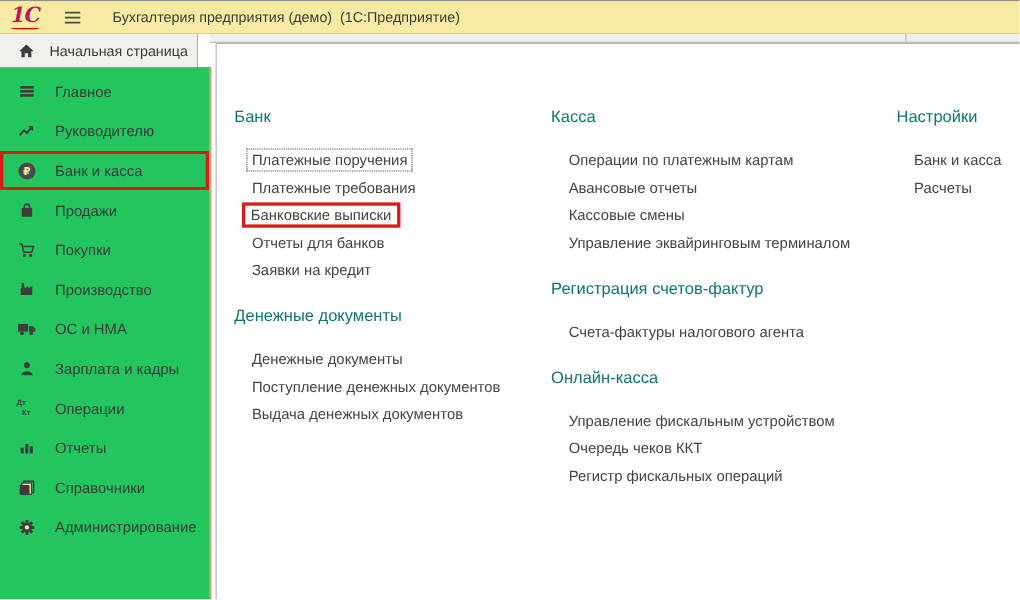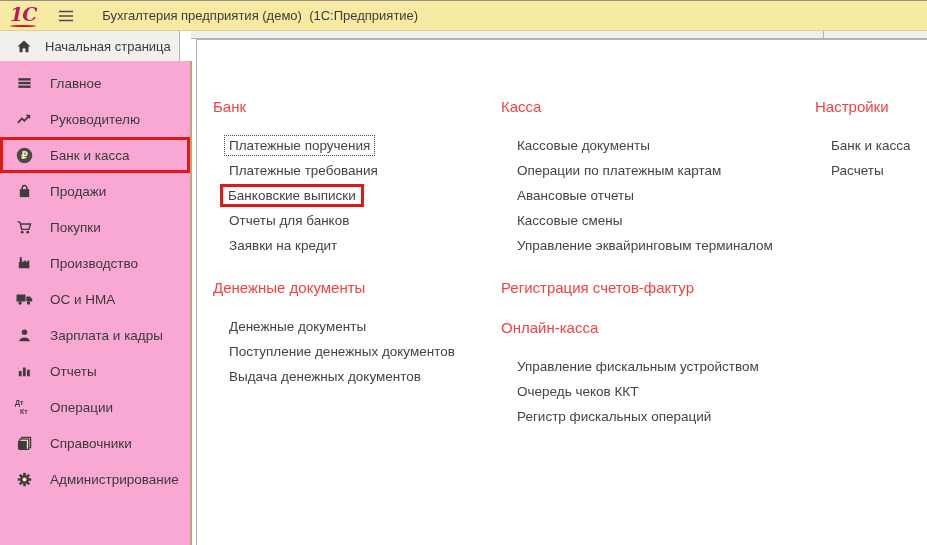--- a/index.html
+++ b/index.html
@@ -37,21 +37,21 @@
   
   .topstrip {
     position:absolute; top:31px; left:191px; width:736px; height:8px;
     background:#efeeeb; border-bottom:1px solid #b2b2b0;
   }
   .strip-divider { position:absolute; left:632px; top:0; width:1px; height:7px; background:#b2b2b0; }
 
   
   .sidebar {
     position:absolute; top:61px; left:0; width:192px; height:484px;
-    background:#f9a8d4; border-right:2px solid #b5ab74; padding-top:4px;
+    background:#22c55e; border-right:2px solid #b5ab74; padding-top:4px;
   }
   .sidebar-item {
     height:36px; display:flex; align-items:center; padding-left:13px; cursor:pointer;
   }
   .sidebar-item.active { box-shadow: inset 0 0 0 3px #dc1b17; }
   .s-icon { width:22px; height:16px; display:flex; align-items:center; justify-content:center; flex:none; }
   .s-label { margin-left:15px; font-size:13.5px; color:#3a3a3a; white-space:nowrap; }
   .dtkt { position:relative; width:18px; height:16px; font-weight:bold; color:#3d3d3d;
           font-size:7px; line-height:7px; }
   .dtkt .dt { position:absolute; top:0; left:0; }
@@ -61,21 +61,21 @@
   .panel {
     position:absolute; top:39px; left:196px; width:731px; height:506px;
     background:#ffffff; border-left:1px solid #b2b2b0; border-top:1px solid #b2b2b0;
   }
   .col { position:absolute; top:0; padding-top:57px; }
   .col1 { left:16px;  width:286px; }
   .col2 { left:304px; width:306px; }
   .col3 { left:618px; width:110px; }
   .section { margin-bottom:20px; }
   .section-title {
-    font-size:15px; line-height:20px; color:#ef4444; margin:0 0 16px 0; font-weight:normal;
+    font-size:15px; line-height:20px; color:#0f766e; margin:0 0 16px 0; font-weight:normal;
     cursor:pointer; white-space:nowrap;
   }
   .link {
     height:25px; display:flex; align-items:center; padding-left:16px;
     font-size:13.5px; color:#444444; cursor:pointer; white-space:nowrap;
   }
   .focus-box { border:1px dotted #4a4a4a; padding:2px 4px; margin-left:-5px; }
   .red-box  { border:3px solid #dc1b17; padding:1px 5px; margin-left:-9px; }
 </style>
 </head>
@@ -190,37 +190,37 @@
       <svg width="15" height="15" viewBox="0 0 16 16" fill="#3d3d3d">
           <circle cx="8" cy="4.4" r="2.9"></circle>
           <path d="M2.3 14 a5.8 4.8 0 0 1 11.4 0 z"></path>
         </svg>
     </span>
     <span class="s-label">Зарплата и кадры</span>
   </div>
 
   <div class="sidebar-item">
     <span class="s-icon">
+      <span class="dtkt">
+          <span class="dt">Дт</span>
+          <span class="kt">Кт</span>
+        </span>
+    </span>
+    <span class="s-label">Операции</span>
+  </div>
+
+  <div class="sidebar-item">
+    <span class="s-icon">
       <svg width="15" height="14" viewBox="0 0 16 16" fill="#3d3d3d">
           <rect x="1.5" y="8" width="3.2" height="6"></rect>
           <rect x="6.2" y="4" width="3.2" height="10"></rect>
           <rect x="10.9" y="6.5" width="3.2" height="7.5"></rect>
         </svg>
     </span>
     <span class="s-label">Отчеты</span>
-  </div>
-
-  <div class="sidebar-item">
-    <span class="s-icon">
-      <span class="dtkt">
-          <span class="dt">Дт</span>
-          <span class="kt">Кт</span>
-        </span>
-    </span>
-    <span class="s-label">Операции</span>
   </div>
 
   <div class="sidebar-item">
     <span class="s-icon">
       <svg width="15" height="15" viewBox="0 0 16 16">
           <rect x="5" y="1.5" width="9.5" height="11" fill="none" stroke="#3d3d3d" stroke-width="1.3"></rect>
           <rect x="3" y="3.3" width="9.5" height="11" fill="#f7eba6" stroke="#3d3d3d" stroke-width="1.3"></rect>
           <rect x="1" y="5.2" width="9.5" height="9.3" fill="#3d3d3d"></rect>
         </svg>
     </span>
@@ -277,37 +277,37 @@
       <div class="link">
           <span>Выдача денежных документов</span>
         </div>
     </div>
   </div>
 
   <div class="col col2">
     <div class="section">
       <h2 class="section-title">Касса</h2>
       <div class="link">
-          <span>Кассовые документы</span>
-        </div>
-      <div class="link">
           <span>Операции по платежным картам</span>
         </div>
       <div class="link">
           <span>Авансовые отчеты</span>
         </div>
       <div class="link">
           <span>Кассовые смены</span>
         </div>
       <div class="link">
           <span>Управление эквайринговым терминалом</span>
         </div>
     </div>
     <div class="section">
       <h2 class="section-title">Регистрация счетов-фактур</h2>
+      <div class="link">
+          <span>Счета-фактуры налогового агента</span>
+        </div>
     </div>
     <div class="section">
       <h2 class="section-title">Онлайн-касса</h2>
       <div class="link">
           <span>Управление фискальным устройством</span>
         </div>
       <div class="link">
           <span>Очередь чеков ККТ</span>
         </div>
       <div class="link">

